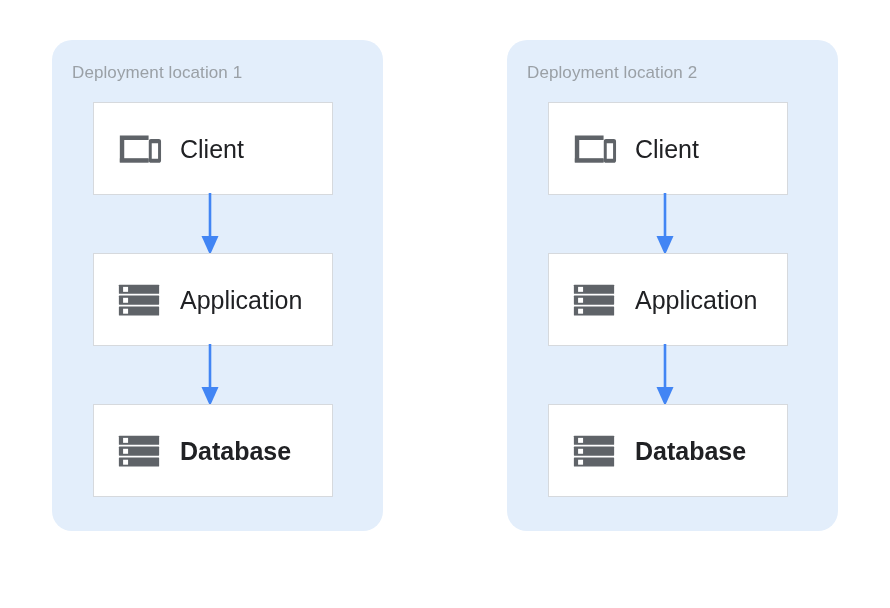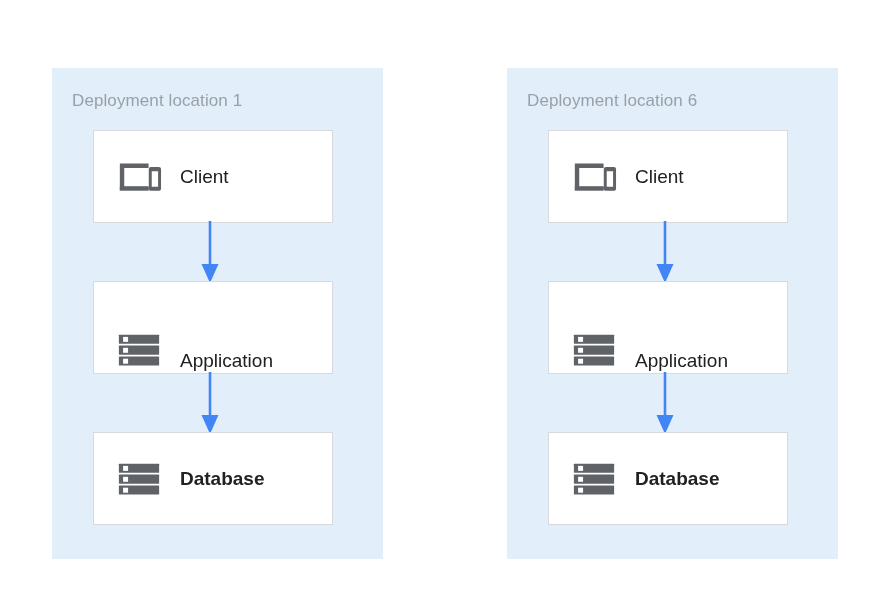--- a/index.html
+++ b/index.html
@@ -16,25 +16,26 @@
     position: relative;
     width: 890px;
     height: 608px;
     background: #ffffff;
     overflow: hidden;
   }
 
   
   .panel {
     position: absolute;
-    top: 68px;
+    top: 40px;
     width: 331px;
     height: 491px;
     background: #e3eefb;
     box-sizing: border-box;
+    border-radius: 20px;
   }
   #panel-1 { left: 52px; }
   #panel-2 { left: 507px; }
 
   .panel-title {
     position: absolute;
     left: 20px;
     top: 22px;
     font-size: 17px;
     line-height: 22px;
@@ -52,32 +53,32 @@
     background: #ffffff;
     border: 1px solid #d6d9dd;
     box-sizing: border-box;
     display: flex;
     flex-direction: row;
     align-items: center;
     justify-content: flex-start;
     padding-left: 22px;
   }
   .node-card.row-client      { top: 62px; }
-  .node-card.row-application { top: 213px; align-items: flex-end; }
+  .node-card.row-application { top: 213px; }
   .node-card.row-database    { top: 364px; font-weight: bold; }
 
   .node-icon {
     width: 46px;
     height: 46px;
     flex: 0 0 46px;
     display: block;
   }
   .node-label {
     margin-left: 18px;
-    font-size: 19px;
+    font-size: 25px;
     line-height: 24px;
     color: #202124;
     white-space: nowrap;
   }
 
   
   .arrow {
     position: absolute;
     left: 143px;
     width: 30px;
@@ -134,21 +135,21 @@
         <rect x="7.4" y="10.3" width="5.2" height="5.2" fill="#ffffff"></rect>
         <rect x="7.4" y="21.7" width="5.2" height="5.2" fill="#ffffff"></rect>
         <rect x="7.4" y="33.1" width="5.2" height="5.2" fill="#ffffff"></rect>
       </svg>
       <span class="node-label">Database</span>
     </div>
   </div>
 
   <div class="panel" id="panel-2">
 
-    <div class="panel-title">Deployment location 6</div>
+    <div class="panel-title">Deployment location 2</div>
 
     <div class="node-card row-client">
       <svg class="node-icon" viewBox="0 0 48 48">
         <path fill="#5f6368" d="M4 10h30v4.6H8.6v19.2H34V38H4z"></path>
         <rect x="4" y="33.8" width="30" height="4.2" fill="#5f6368"></rect>
         <path fill="#5f6368" d="M36.4 13.6h8.4c1.2 0 2.2 1 2.2 2.2v20.4c0 1.2-1 2.2-2.2 2.2h-8.4c-1.2 0-2.2-1-2.2-2.2V15.8c0-1.2 1-2.2 2.2-2.2zm.9 4.3v16.2h6.6V17.9z"></path>
       </svg>
       <span class="node-label">Client</span>
     </div>
 

